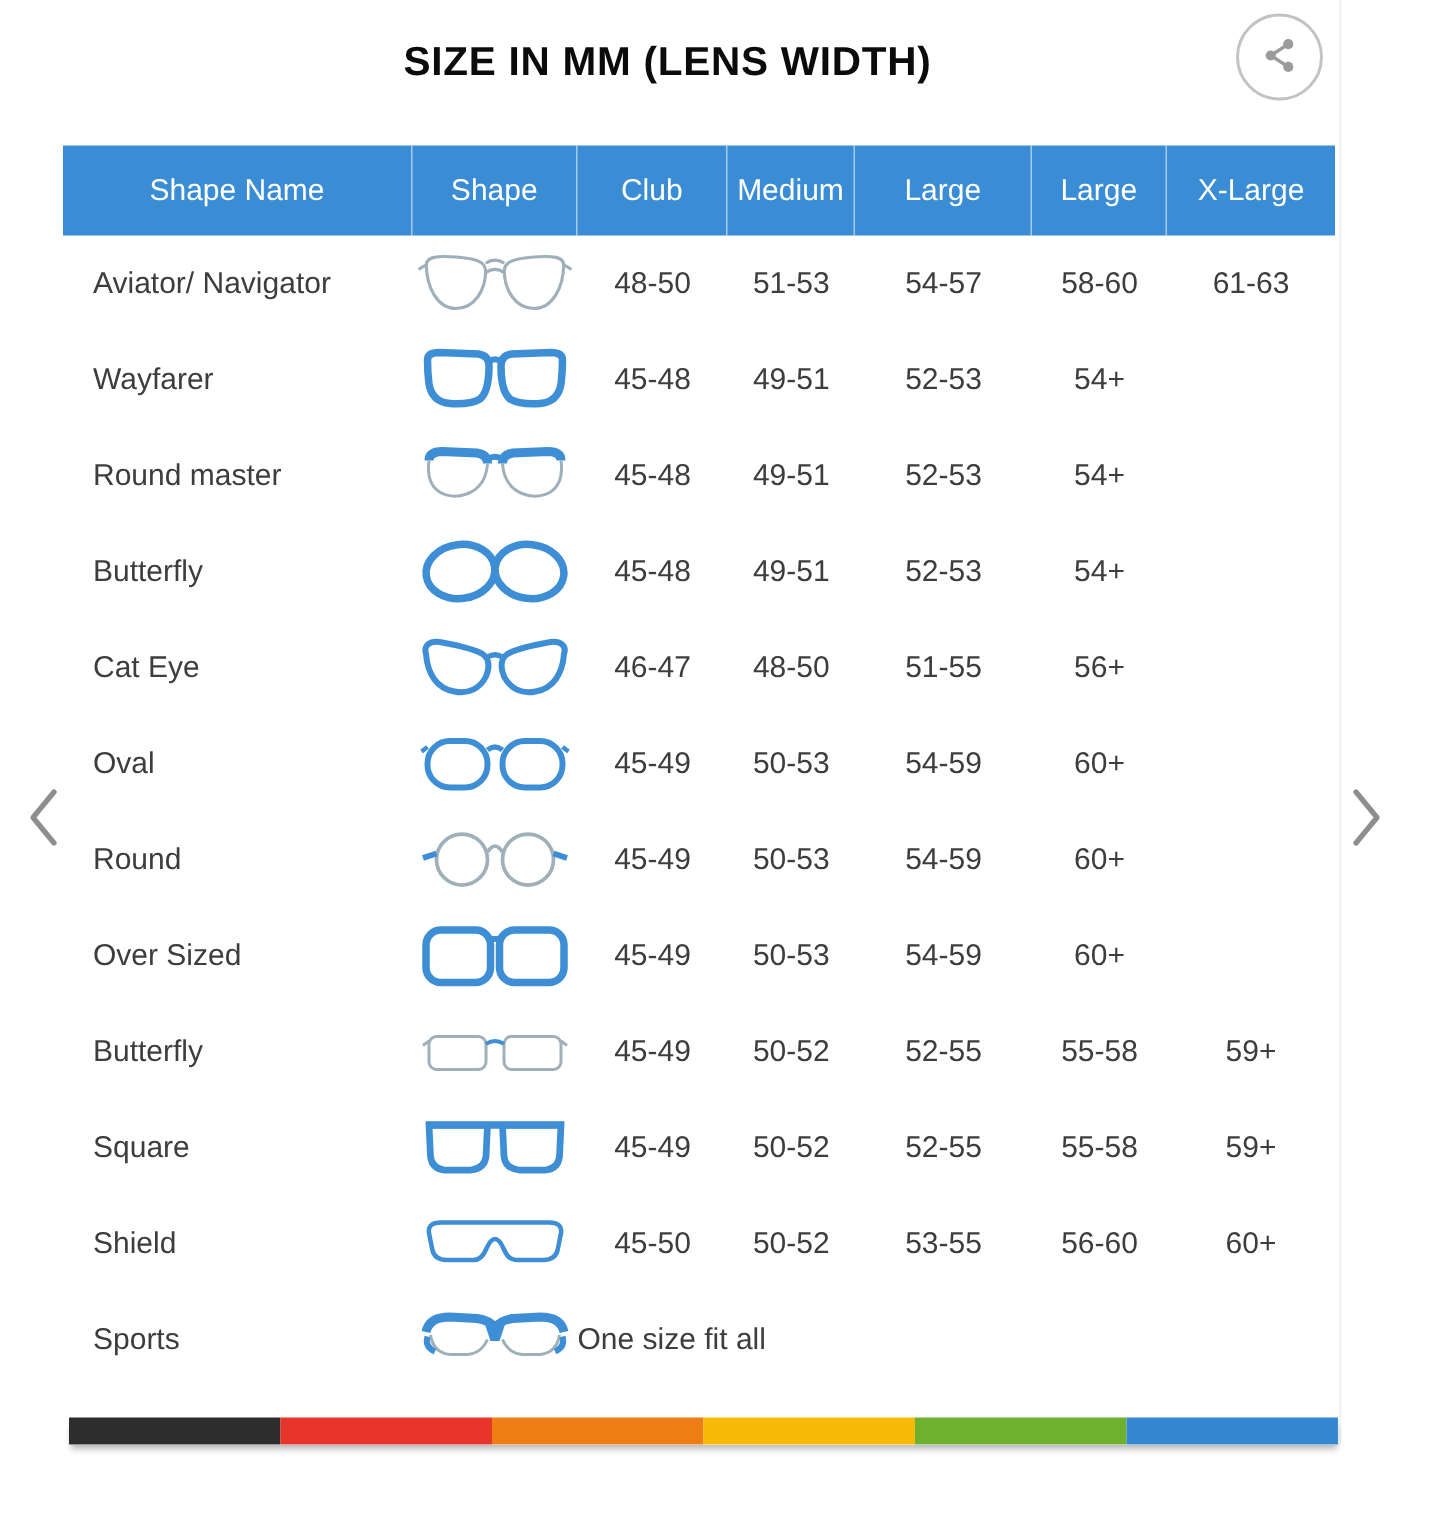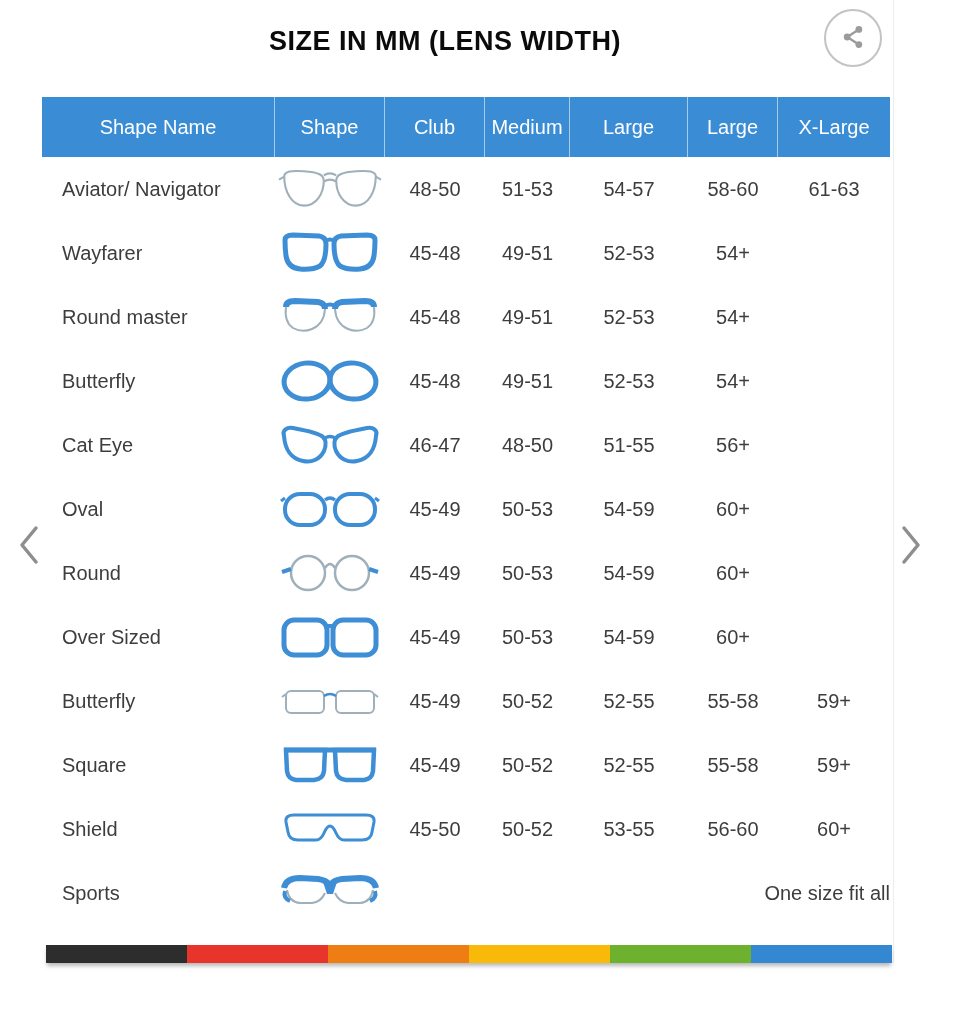--- a/index.html
+++ b/index.html
@@ -34,21 +34,21 @@
     color:#ffffff; font-size:20px; border-right:1px solid rgba(255,255,255,0.55);
   }
   .th:last-child { border-right:none; }
   .tr {
     display:grid; grid-template-columns:233px 110px 100px 85px 118px 90px 112px;
     height:64px; align-items:center;
   }
   .td { text-align:center; font-size:20px; color:#3d3d3d; }
   .td.name { text-align:left; padding-left:20px; }
   .td.shape { display:flex; align-items:center; justify-content:center; }
-  .td.note { grid-column:3 / 8; text-align:right; }
+  .td.note { grid-column:3 / 8; text-align:left; }
   .glasses { display:block; }
   .stripe {
     position:absolute; left:46px; top:945px; width:846px; height:18px;
     display:flex; box-shadow:0 4px 4px -1px rgba(0,0,0,0.28);
   }
   .stripe .seg { flex:1 1 0; height:100%; }
   .nav-arrow {
     position:absolute; top:523px; background:none; border:none; cursor:pointer; padding:0;
   }
   .nav-arrow.prev { left:16px; }

